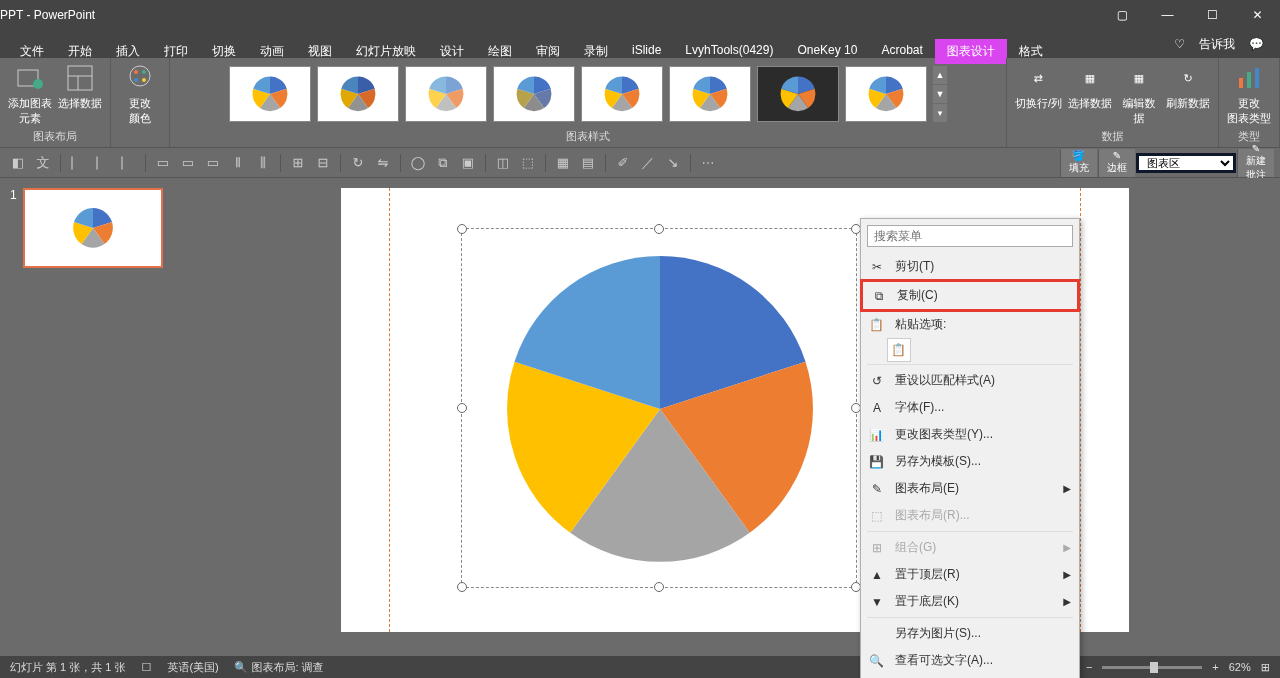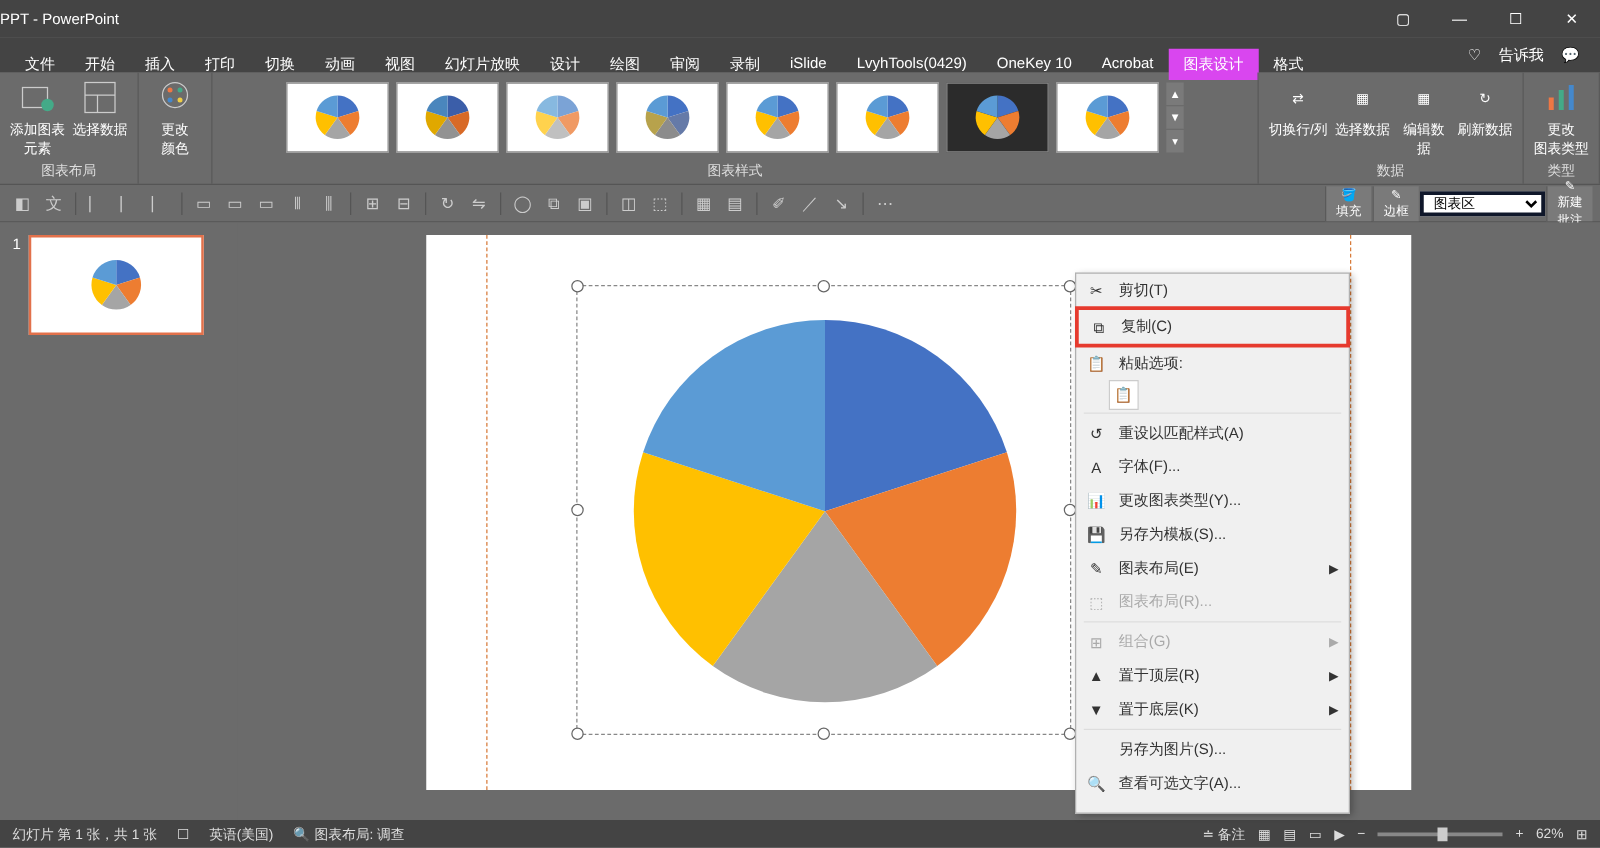--- a/index.html
+++ b/index.html
@@ -362,20 +362,21 @@
         <div class="handle" style="right:-5px;top:50%;margin-top:-5px;"></div>
         <div class="handle" style="left:-5px;bottom:-5px;"></div>
         <div class="handle" style="left:50%;margin-left:-5px;bottom:-5px;"></div>
         <div class="handle" style="right:-5px;bottom:-5px;"></div>
       </div>
     </div>
   </div>
 </div>
 
 <div class="context-menu">
+  <input class="ctx-search" placeholder="搜索菜单" style="">
   <div class="ctx-item">
       <span class="ctx-icon">✂</span>
       <span>剪切(T)</span>
     </div>
   <div class="ctx-item highlight">
       <span class="ctx-icon">⧉</span>
       <span>复制(C)</span>
     </div>
   <div class="ctx-item">
       <span class="ctx-icon">📋</span>

